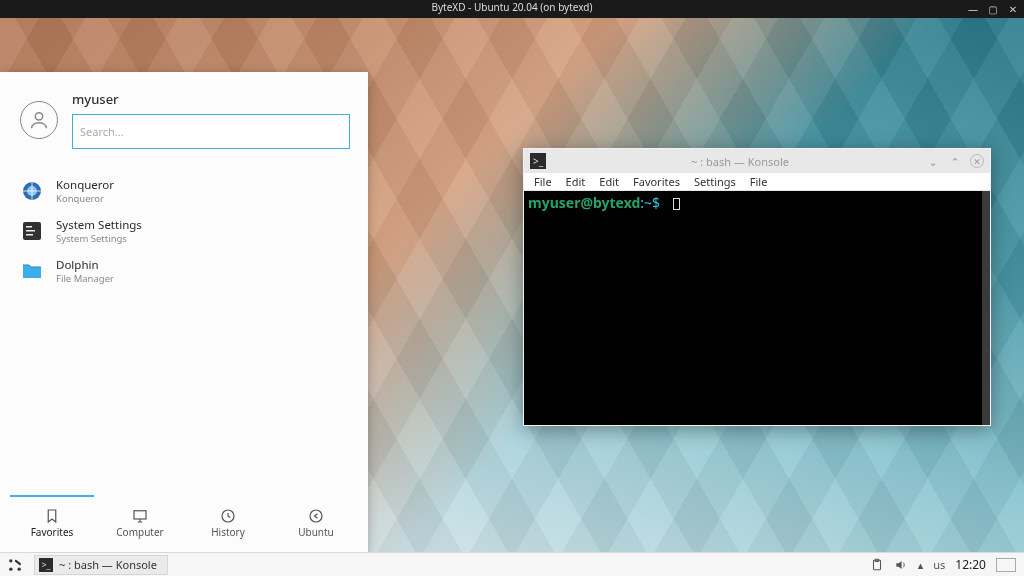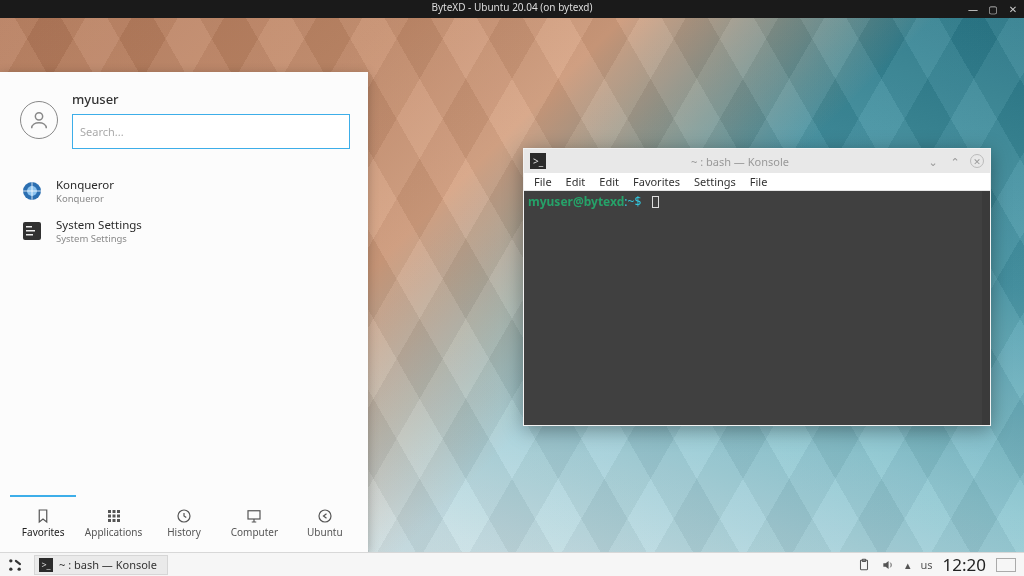--- a/index.html
+++ b/index.html
@@ -78,22 +78,22 @@
 .konsole .titlebar .ttl { flex: 1; text-align: center; }
 .konsole .titlebar .wbtns { display: flex; gap: 8px; align-items: center; }
 .konsole .titlebar .wbtns span { width: 14px; height: 14px; display: inline-flex; align-items: center; justify-content: center; cursor: pointer; color: #999; }
 .konsole .titlebar .wbtns .close { border: 1px solid #bbb; border-radius: 50%; font-size: 9px; }
 .konsole .menubar {
   height: 18px; background: #fff; display: flex; align-items: center; gap: 14px;
   padding: 0 10px; font-size: 11px; color: #333; border-bottom: 1px solid #e6e6e6;
 }
 .konsole .menubar span { cursor: pointer; }
 .konsole .term {
-  flex: 1; background: #404040; color: #ddd; font-family: "DejaVu Sans Mono", monospace;
-  font-size: 12px; padding: 2px 4px; position: relative;
+  flex: 1; background: #000000; color: #ddd; font-family: "DejaVu Sans Mono", monospace;
+  font-size: 14px; padding: 2px 4px; position: relative;
 }
 .konsole .term::after {
   content: ""; position: absolute; right: 0; top: 0; bottom: 0; width: 8px;
   background: #3a3a3a;
 }
 .term .host { color: #26a269; font-weight: bold; }
 .term .path { color: #33c7de; }
 .term .cursor {
   display: inline-block; width: 7px; height: 12px; border: 1px solid #ddd; margin-left: 4px;
   vertical-align: -2px;
@@ -107,21 +107,21 @@
 }
 .task {
   height: 20px; background: #eaeaea; border: 1px solid #d6d6d6; display: flex; align-items: center;
   padding: 0 10px 0 4px; gap: 6px; cursor: pointer; margin-left: 4px;
 }
 .task .ticon {
   width: 14px; height: 14px; background: #2b2b2b; color: #ddd; font-size: 9px;
   display: flex; align-items: center; justify-content: center;
 }
 .tray { margin-left: auto; display: flex; align-items: center; gap: 10px; padding-right: 8px; color: #555; }
-.tray .clock { color: #222; font-size: 17px; font-weight: 400; }
+.tray .clock { color: #222; font-size: 12px; font-weight: 400; }
 .tray .show-desktop { width: 20px; height: 14px; border: 1px solid #aaa; cursor: pointer; }
 .tray span { cursor: pointer; }
 
 svg { display: block; }
 </style>
 </head>
 <body>
 
 <div class="vm-titlebar">
   <span>ByteXD - Ubuntu 20.04 (on bytexd)</span>
@@ -169,56 +169,54 @@
               <rect x="6" y="7" width="6" height="1.5" fill="#eee"></rect>
               <rect x="6" y="11" width="9" height="1.5" fill="#eee"></rect>
               <rect x="6" y="15" width="7" height="1.5" fill="#eee"></rect>
             </svg>
         </div>
         <div class="app-text">
           <div class="app-name">System Settings</div>
           <div class="app-desc">System Settings</div>
         </div>
       </div>
+      <div class="app-item">
+        <div class="app-icon">
+          <svg viewBox="0 0 24 24">
+              <path d="M3 6h6l2 2h10v11H3z" fill="#3daee9"></path>
+              <path d="M3 6h6l2 2h10" fill="none" stroke="#2b8ec4" stroke-width="1"></path>
+            </svg>
+        </div>
+        <div class="app-text">
+          <div class="app-name">Dolphin</div>
+          <div class="app-desc">File Manager</div>
+        </div>
+      </div>
     </div>
 
     <div class="tabs">
       <div class="tab-btn active">
         <svg viewBox="0 0 24 24" fill="none" stroke="currentColor" stroke-width="1.6">
             <path d="M7 4h10v16l-5-4-5 4z"></path>
           </svg>
         <span>Favorites</span>
       </div>
       <div class="tab-btn">
-        <svg viewBox="0 0 24 24" fill="currentColor">
-            <rect x="4" y="4" width="4" height="4"></rect>
-            <rect x="10" y="4" width="4" height="4"></rect>
-            <rect x="16" y="4" width="4" height="4"></rect>
-            <rect x="4" y="10" width="4" height="4"></rect>
-            <rect x="10" y="10" width="4" height="4"></rect>
-            <rect x="16" y="10" width="4" height="4"></rect>
-            <rect x="4" y="16" width="4" height="4"></rect>
-            <rect x="10" y="16" width="4" height="4"></rect>
-            <rect x="16" y="16" width="4" height="4"></rect>
-          </svg>
-        <span>Applications</span>
+        <svg viewBox="0 0 24 24" fill="none" stroke="currentColor" stroke-width="1.6">
+            <rect x="4" y="5" width="16" height="11"></rect>
+            <path d="M9 20h6M12 16v4"></path>
+          </svg>
+        <span>Computer</span>
       </div>
       <div class="tab-btn">
         <svg viewBox="0 0 24 24" fill="none" stroke="currentColor" stroke-width="1.6">
             <circle cx="12" cy="12" r="8"></circle>
             <path d="M12 8v4l3 2"></path>
           </svg>
         <span>History</span>
-      </div>
-      <div class="tab-btn">
-        <svg viewBox="0 0 24 24" fill="none" stroke="currentColor" stroke-width="1.6">
-            <rect x="4" y="5" width="16" height="11"></rect>
-            <path d="M9 20h6M12 16v4"></path>
-          </svg>
-        <span>Computer</span>
       </div>
       <div class="tab-btn">
         <svg viewBox="0 0 24 24" fill="none" stroke="currentColor" stroke-width="1.6">
             <circle cx="12" cy="12" r="8"></circle>
             <path d="M14 9l-4 3 4 3"></path>
           </svg>
         <span>Ubuntu</span>
       </div>
     </div>
   </div>

